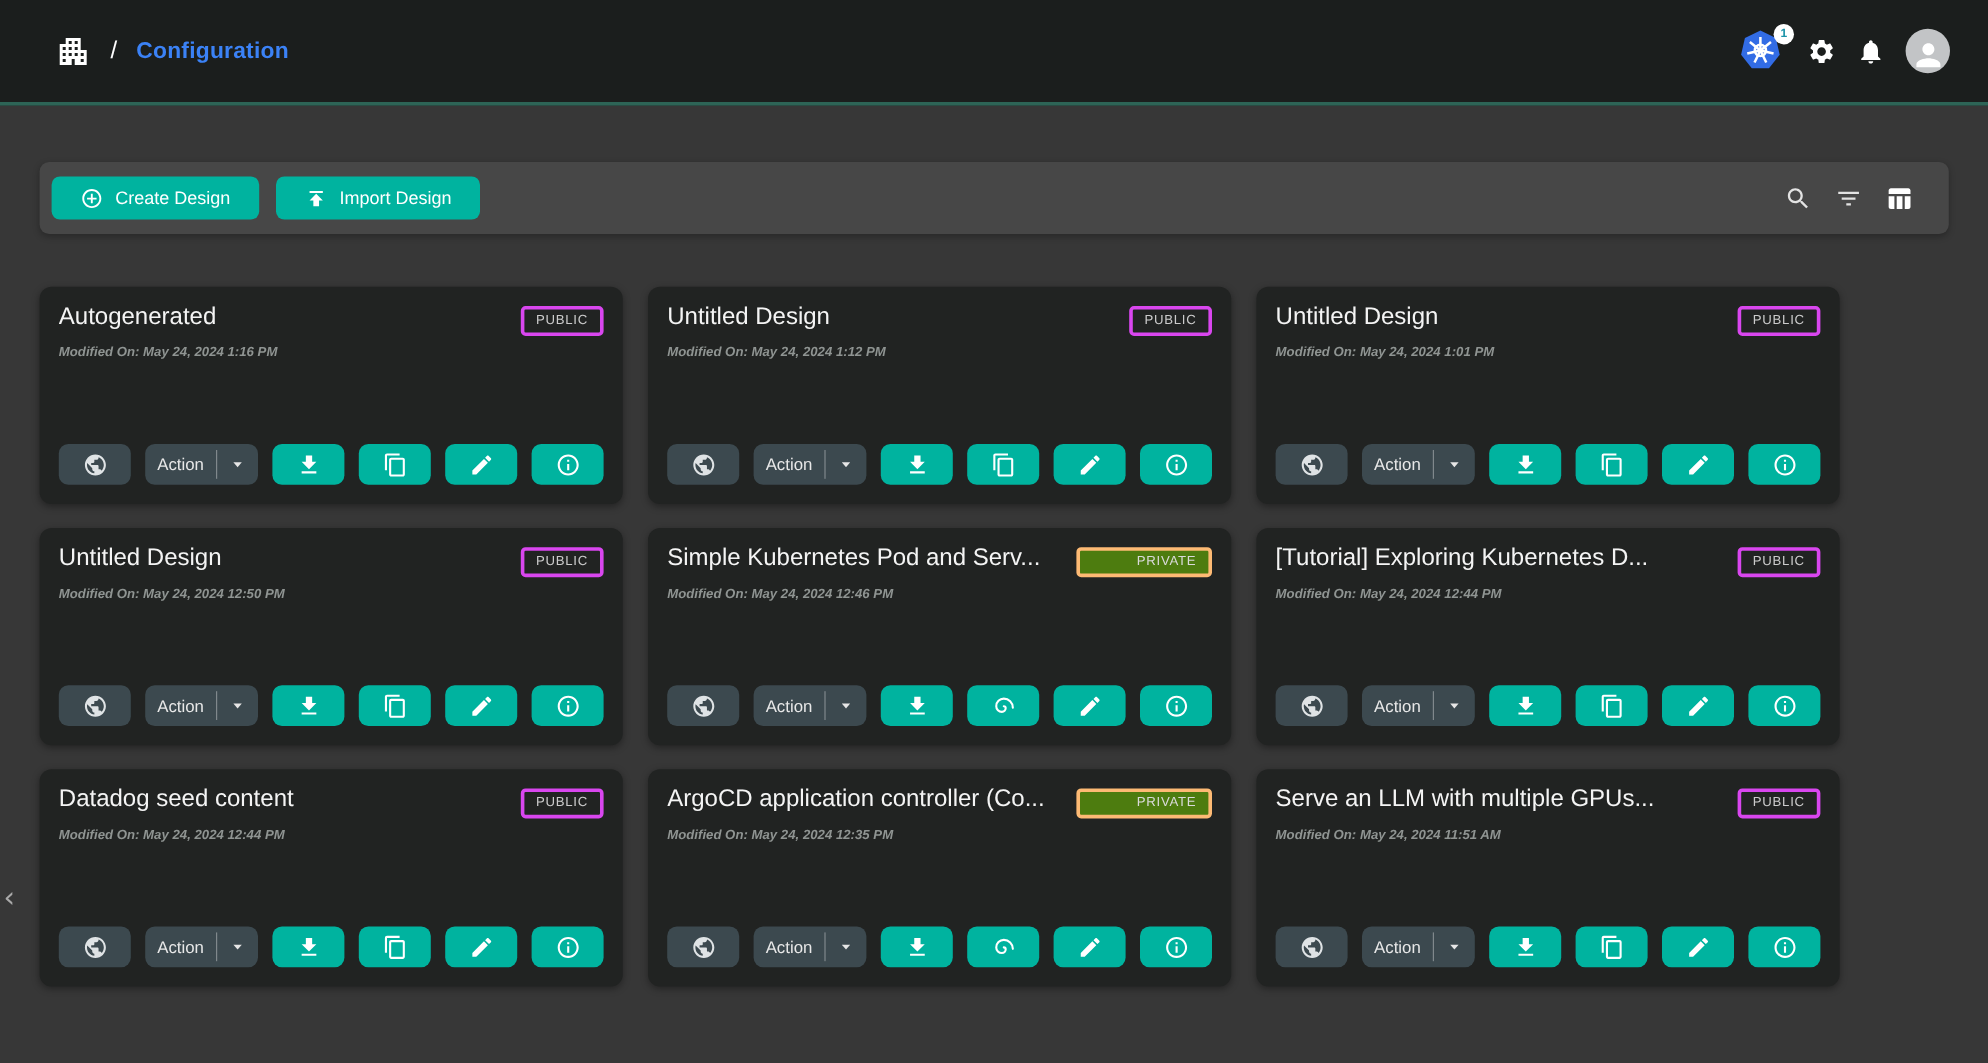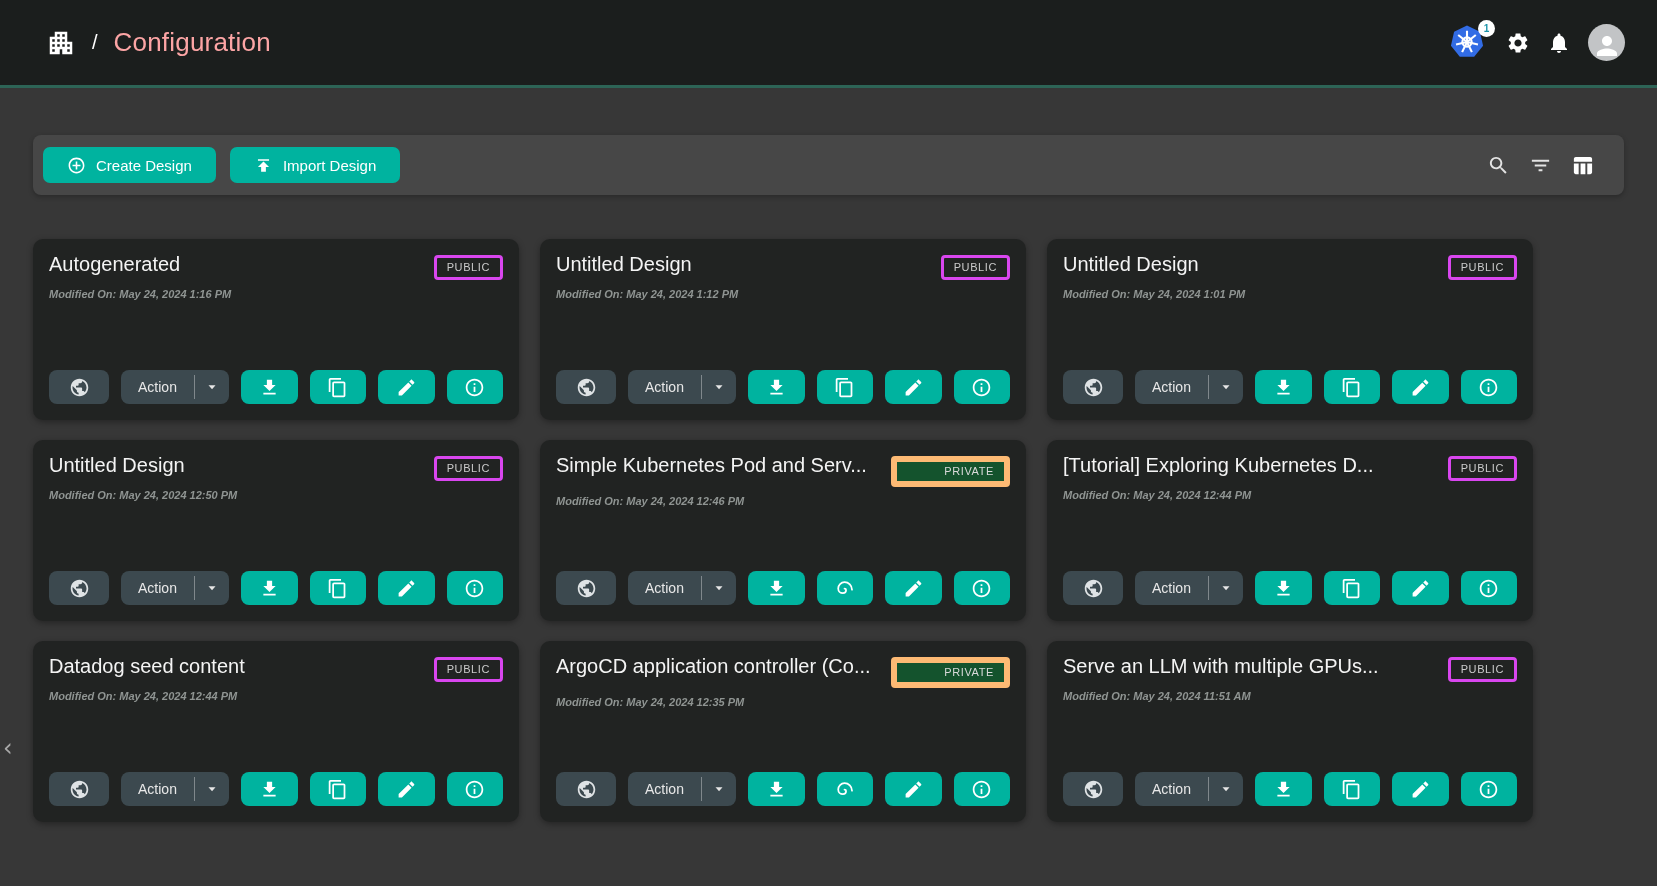--- a/index.html
+++ b/index.html
@@ -13,21 +13,21 @@
   
   .app-header{
     height:88px; background:#1b1e1d;
     border-bottom:3px solid #2d6456;
     display:flex; align-items:center; justify-content:space-between;
     padding:0 32px 0 46px;
   }
   .hdr-left{ display:flex; align-items:center; gap:16px; }
   .org-icon svg{ width:30px; height:30px; display:block; }
   .crumb-sep{ font-size:20px; color:#fff; }
-  .page-title{ font-size:26px; font-weight:normal; color:#fca5a5; letter-spacing:.2px; }
+  .page-title{ font-size:19px; font-weight:bold; color:#3b82f6; letter-spacing:.2px; }
   .hdr-right{ display:flex; align-items:center; gap:17px; }
   .hdr-icon-btn{ background:none; border:none; cursor:pointer; padding:0; display:flex; align-items:center; }
   .hdr-icon-btn svg{ width:24px; height:24px; }
   .k8s-wrap{ position:relative; width:40px; height:38px; }
   .k8s-wrap svg{ width:36px; height:36px; }
   .k8s-badge{
     position:absolute; top:-4px; right:-6px;
     width:17px; height:17px; border-radius:50%;
     background:#fff; color:#1d93a8; font-size:10px; font-weight:bold;
     display:flex; align-items:center; justify-content:center;
@@ -72,33 +72,33 @@
   .card-title{
     font-size:20px; font-weight:400; color:#f4f4f4;
     white-space:nowrap; overflow:hidden; max-width:370px;
   }
   .badge{
     flex:none; margin-top:2px;
     font-size:11px; letter-spacing:.6px; color:#cbcbcb;
     border-radius:4px; padding:4px 10px; line-height:1;
   }
   .badge--public{ border:3px solid #d946ef; background:transparent; }
-  .badge--private{ border:6px solid #fdba74; background:#14532d; color:#dadada;padding-left:47px; }
+  .badge--private{ border:3px solid #fdba74; background:#4d7c0f; color:#dadada;padding-left:47px; }
   .card-modified{
     margin-top:8px; font-size:11px; font-style:italic; font-weight:bold; color:#8f9492;
   }
   .card-actions{
     position:absolute; left:16px; right:16px; bottom:16px;
     display:flex; gap:12px; height:34px;
   }
   .abtn{ border:none; cursor:pointer; border-radius:8px; display:flex; align-items:center; justify-content:center; }
   .abtn svg{ width:21px; height:21px; }
   .abtn--dark{ background:#3C494F; width:60px; flex:none; }
   .split{
-    width:108px; flex:none; background:#3C494F; border-radius:8px;
+    width:94px; flex:none; background:#3C494F; border-radius:8px;
     display:flex; align-items:stretch; overflow:hidden; height:34px;
   }
   .split-label{
     flex:1; border:none; background:none; cursor:pointer; color:#e8e8e8;
     font-size:14px; font-family:inherit; padding:0 6px;
   }
   .split-divider{ width:1px; background:rgba(255,255,255,.35); margin:5px 0; }
   .split-caret{ width:34px; border:none; background:none; cursor:pointer; display:flex; align-items:center; justify-content:center; }
   .split-caret svg{ width:14px; height:14px; }
   .abtn--teal{ background:#00B39F; flex:1; }

